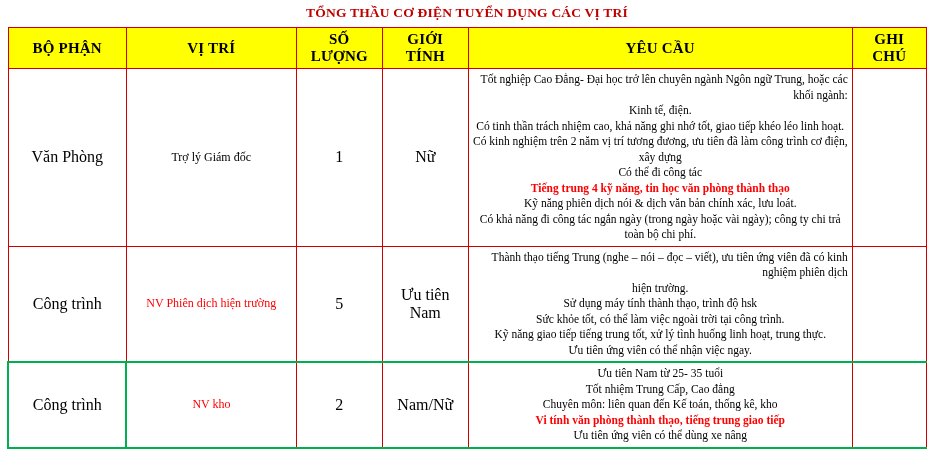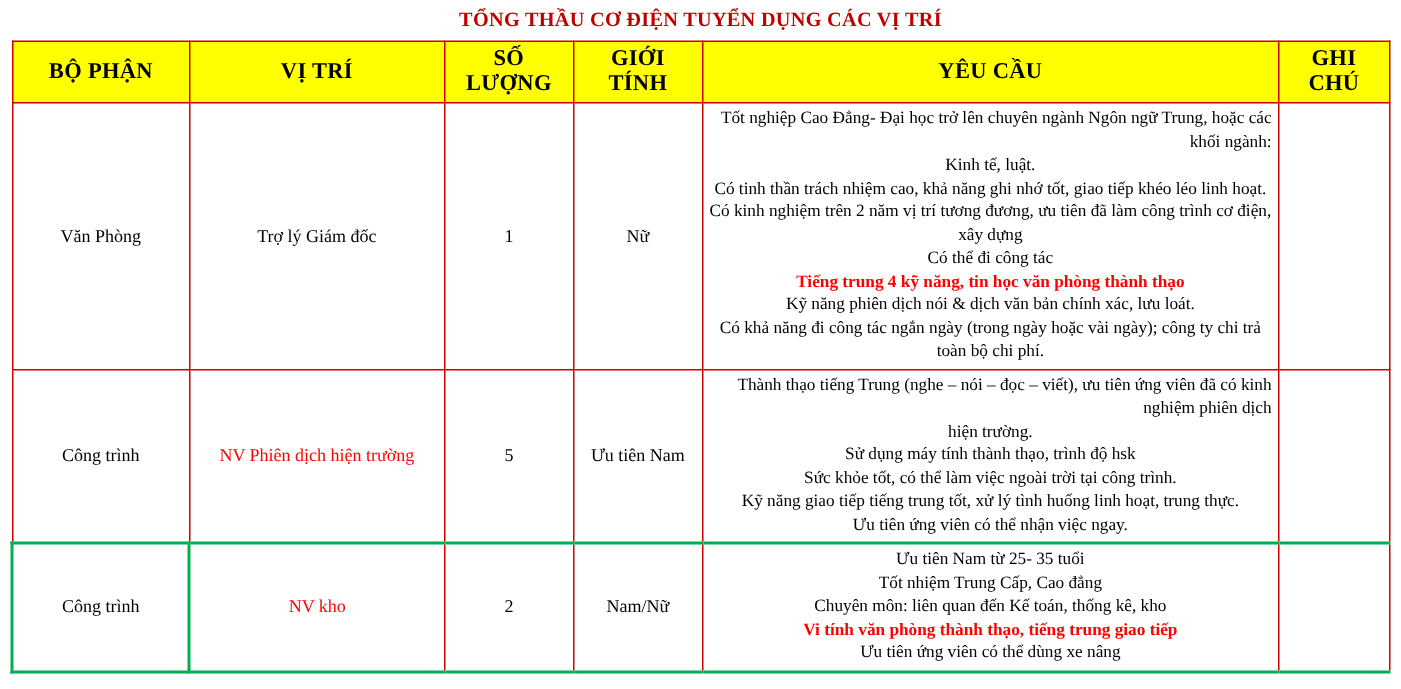--- a/index.html
+++ b/index.html
@@ -46,21 +46,21 @@
   }
   thead th {
     background: #ffff00;
     font-weight: bold;
     font-size: 15px;
     height: 28px;
     color: #000;
     letter-spacing: 0.2px;
   }
   td.dept, td.qty, td.gender {
-    font-size: 12px;
+    font-size: 16px;
   }
   td.pos {
     font-size: 12px;
   }
   td.pos.red {
     color: #ff0000;
     text-align: center;
   }
   td.req {
     font-size: 11.5px;
@@ -120,21 +120,21 @@
     </thead>
     <tbody>
 
       <tr>
         <td class="dept">Văn Phòng</td>
         <td class="pos">Trợ lý Giám đốc</td>
         <td class="qty">1</td>
         <td class="gender">Nữ</td>
         <td class="req">
           <span class="r-line left">Tốt nghiệp Cao Đẳng- Đại học trở lên chuyên ngành Ngôn ngữ Trung, hoặc các khối ngành:</span>
-          <span class="r-line">Kinh tế, luật.</span>
+          <span class="r-line">Kinh tế, điện.</span>
           <span class="r-line">Có tinh thần trách nhiệm cao, khả năng ghi nhớ tốt, giao tiếp khéo léo linh hoạt.</span>
           <span class="r-line">Có kinh nghiệm trên 2 năm vị trí tương đương, ưu tiên đã làm công trình cơ điện, xây dựng</span>
           <span class="r-line">Có thể đi công tác</span>
           <span class="r-line red">Tiếng trung 4 kỹ năng, tin học văn phòng thành thạo</span>
           <span class="r-line">Kỹ năng phiên dịch nói &amp; dịch văn bản chính xác, lưu loát.</span>
           <span class="r-line">Có khả năng đi công tác ngắn ngày (trong ngày hoặc vài ngày); công ty chi trả toàn bộ chi phí.</span>
         </td>
         <td class="note"></td>
       </tr>
 

